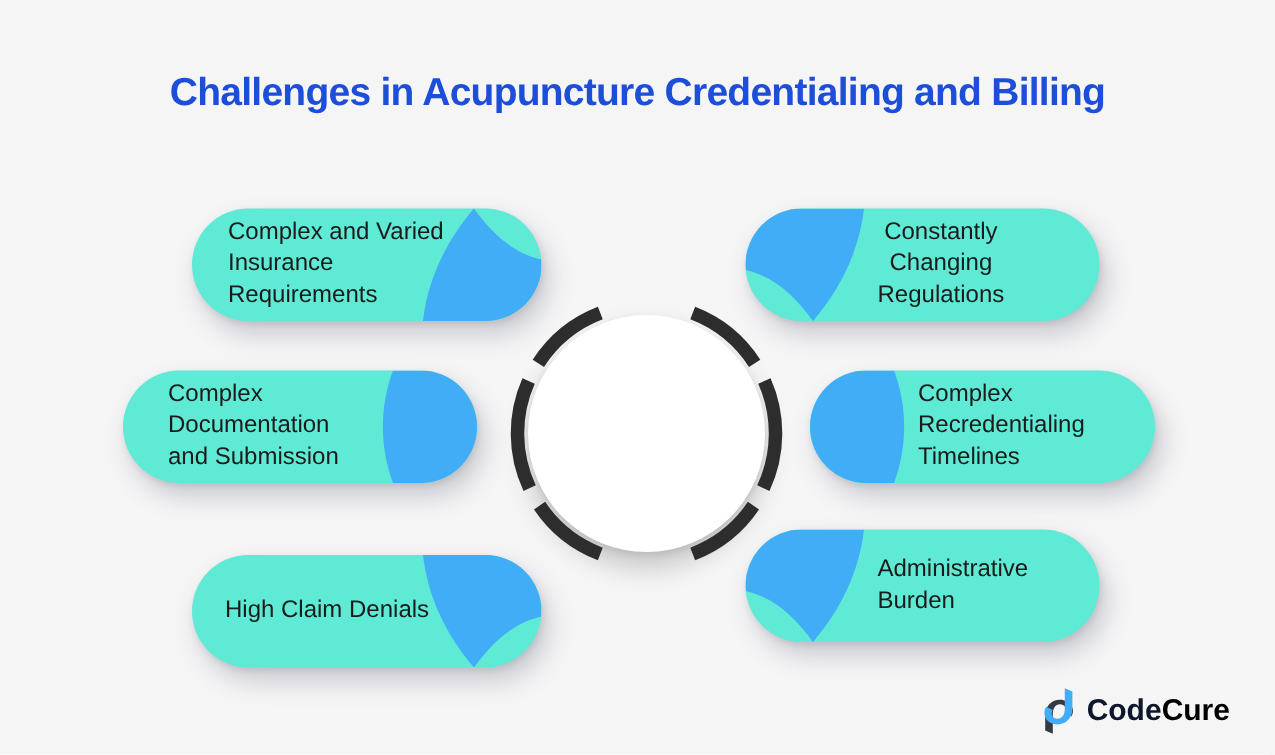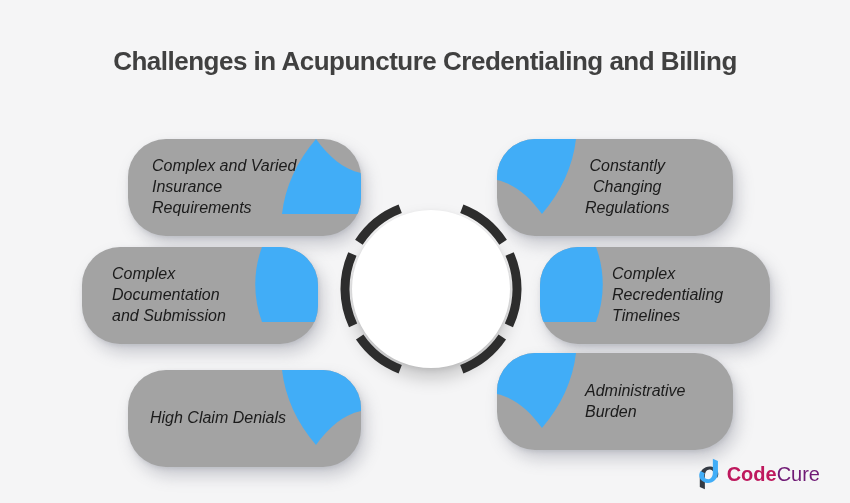--- a/index.html
+++ b/index.html
@@ -5,27 +5,27 @@
   * { margin:0; padding:0; box-sizing:border-box; }
   html,body { width:850px; height:503px; }
   body { font-family:"Liberation Sans","DejaVu Sans",sans-serif; }
   .canvas {
     position:relative; width:850px; height:503px;
     background:#f5f5f6; overflow:hidden;
   }
   .title {
     position:absolute; left:0; top:46px; width:850px;
     text-align:center; font-size:26px; font-weight:800;
-    letter-spacing:-0.5px; color:#404040;
+    letter-spacing:-0.5px; color:#1d4ed8;
   }
   .pill {
-    position:absolute; height:97px; background:#a3a3a3;
+    position:absolute; height:75px; background:#5eead4;
     border-radius:38px; overflow:hidden;
     box-shadow:5px 9px 16px rgba(90,95,110,0.28), 1px 2px 4px rgba(90,95,110,0.15);
-    display:flex; align-items:center;font-style:italic;
+    display:flex; align-items:center;
   }
   .pill-label {
     position:relative; z-index:2;
     font-size:16px; font-weight:500; color:#1b1b1b;
     line-height:1.3; white-space:pre-line;
   }
   .accent { position:absolute; top:0; height:75px; z-index:1; }
   .accent.right { right:0; }
   .accent.left  { left:0;  }
   #pill-1 { left:128px; top:139px; width:233px; }
@@ -44,22 +44,22 @@
     position:absolute; left:352px; top:210px; width:158px; height:158px;
     background:#ffffff; border-radius:50%;
     box-shadow:0 10px 18px rgba(0,0,0,0.20), 0 2px 5px rgba(0,0,0,0.08);
   }
   .hub-ring { position:absolute; left:336px; top:194px; width:190px; height:190px; }
   .logo {
     position:absolute; right:30px; bottom:12px;
     display:flex; align-items:center; gap:4px;
   }
   .logo-text { font-size:20px; letter-spacing:0; }
-  .logo-text .bold  { font-weight:700; color:#be185d; }
-  .logo-text .light { font-weight:400; color:#701a75; }
+  .logo-text .bold  { font-weight:700; color:#0f172a; }
+  .logo-text .light { font-weight:700; color:#000000; }
 </style>
 </head>
 <body>
 
 <div class="canvas">
 
   <div class="title">Challenges in Acupuncture Credentialing and Billing</div>
 
   <div class="pill" id="pill-1">
     <svg class="accent right" width="95" height="75" viewBox="0 0 95 75" preserveAspectRatio="none">

